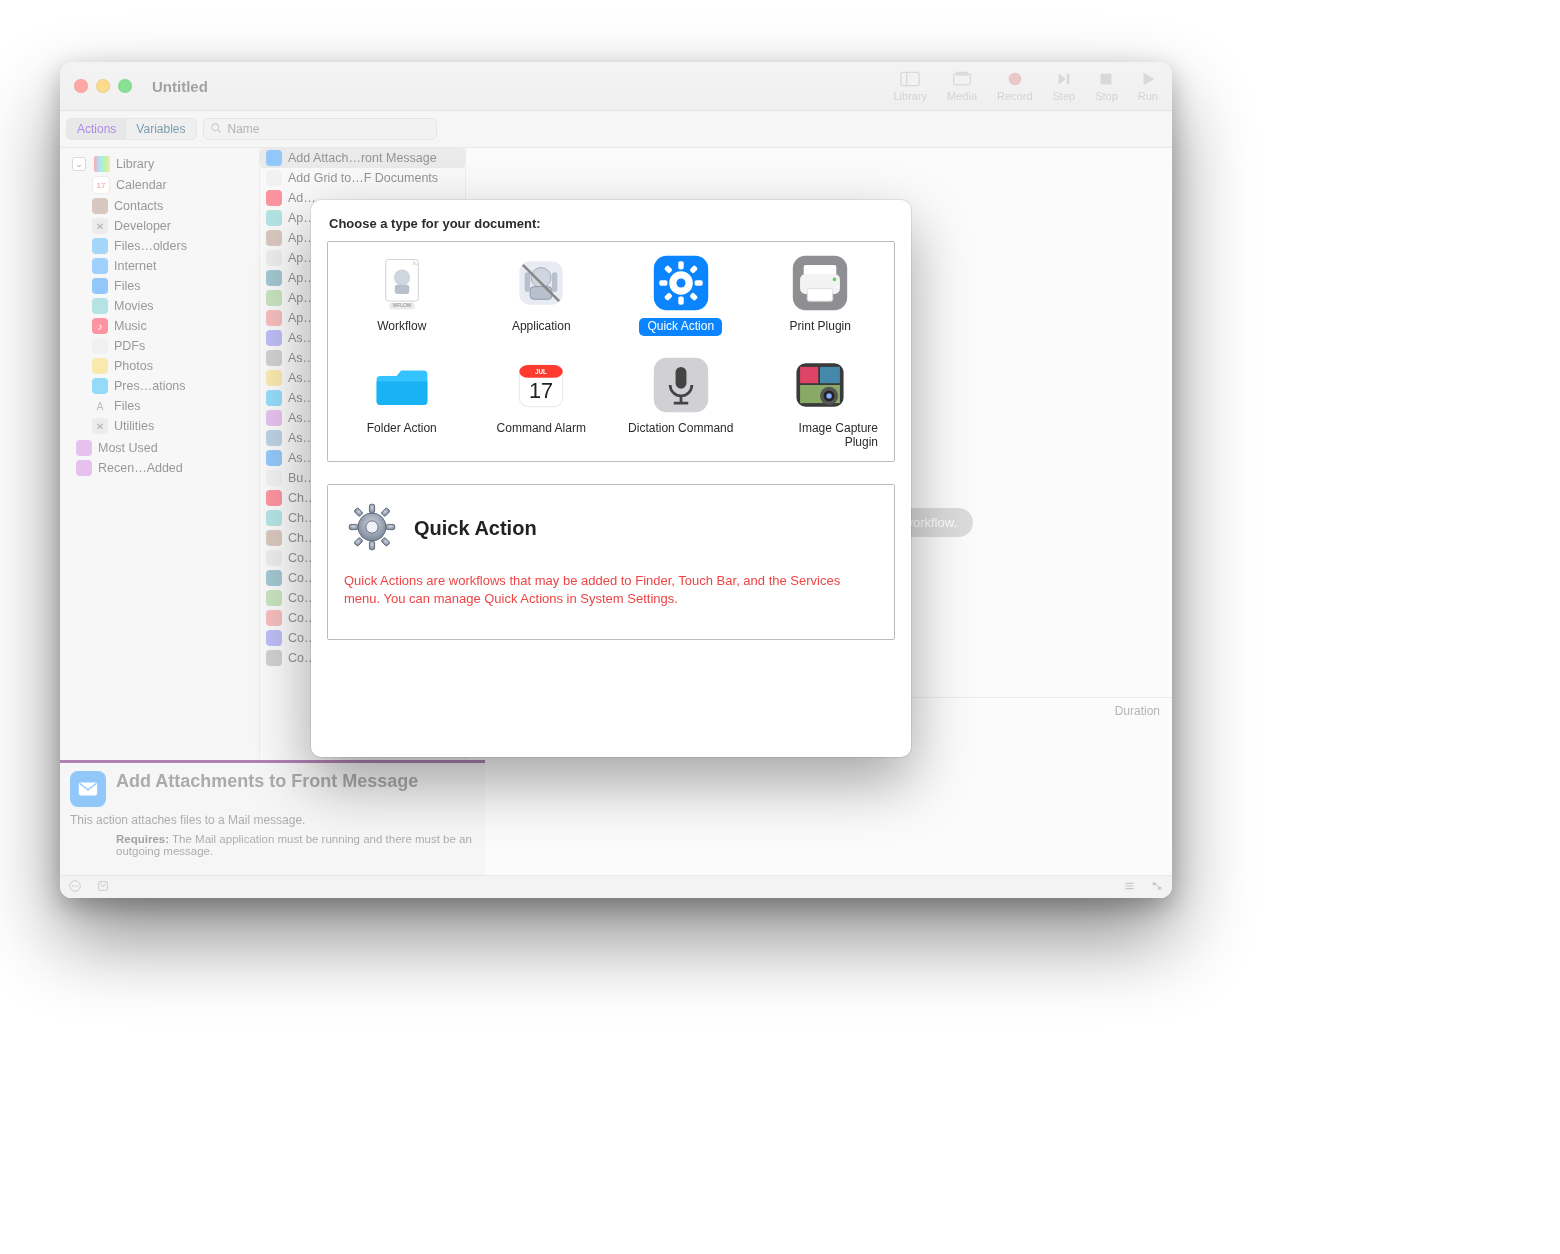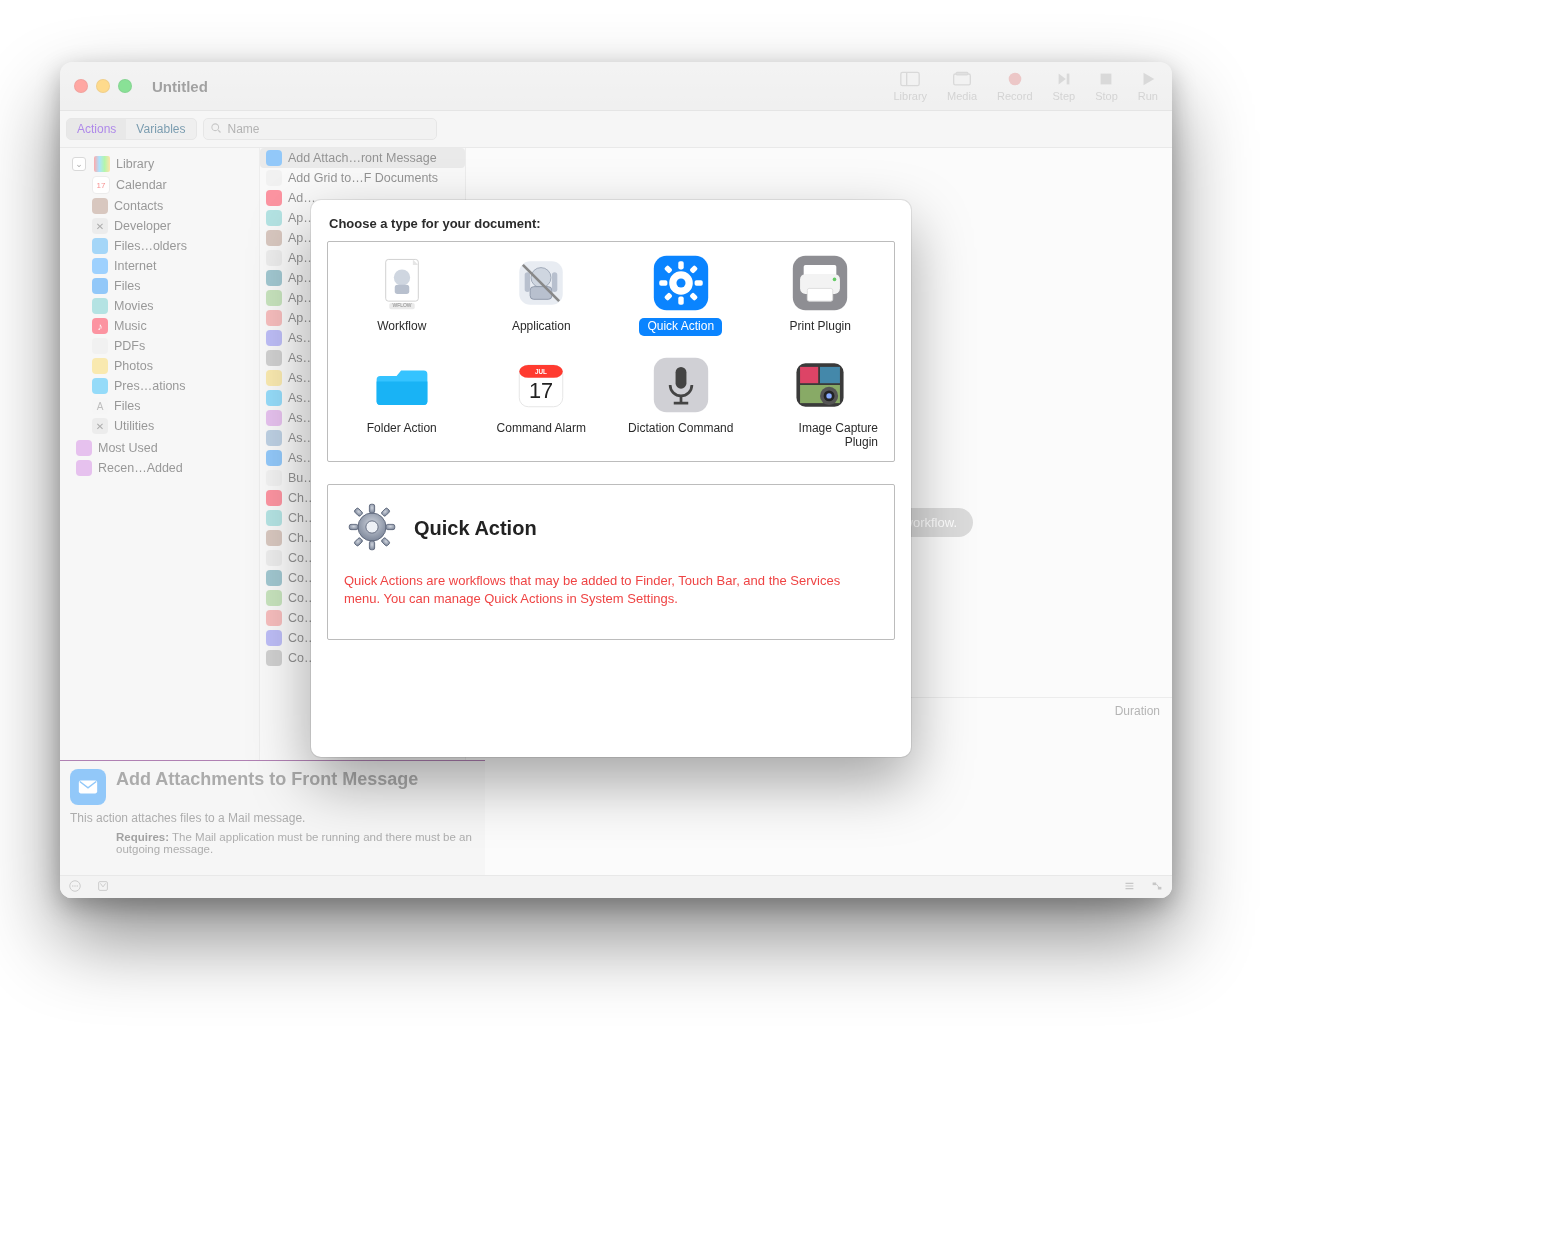--- a/index.html
+++ b/index.html
@@ -70,21 +70,21 @@
   .action-item{display:flex;align-items:center;gap:6px;padding:2px 6px;font-size:12.5px;color:#3a3a3a;white-space:nowrap;}
   .action-item.sel{background:#d9d9d9;border-radius:4px;}
   .ai-icon{width:16px;height:16px;border-radius:4px;background:#8ac;flex-shrink:0;}
   
   .canvas{flex:1;background:#f8f8f8;position:relative;}
   .canvas-hint{position:absolute;left:50%;top:360px;transform:translateX(-50%);background:#bdbdbd;color:#fff;font-size:13px;padding:7px 16px;border-radius:16px;white-space:nowrap;}
   .canvas-footer{position:absolute;left:0;right:0;bottom:0;height:200px;border-top:1px solid #ddd;display:flex;flex-direction:column;}
   .log-hdr{display:flex;padding:6px 12px;font-size:12px;color:#777;}
   .log-hdr span:first-child{flex:1;}
   
-  .detail{position:absolute;left:0;bottom:0;width:425px;height:138px;background:#eee;border-top:1px solid #701a75;padding:8px 10px;box-sizing:border-box;}
+  .detail{position:absolute;left:0;bottom:0;width:425px;height:138px;background:#eee;border-top:3px solid #701a75;padding:8px 10px;box-sizing:border-box;}
   .detail-head{display:flex;align-items:flex-start;gap:10px;}
   .detail-icon{width:36px;height:36px;border-radius:8px;background:#3a9cf5;display:flex;align-items:center;justify-content:center;flex-shrink:0;}
   .detail-icon svg{width:22px;height:22px;}
   .detail-title{font-size:18px;font-weight:700;color:#676767;line-height:1.15;}
   .detail-sub{font-size:12px;color:#6a6a6a;margin-top:6px;}
   .detail-kv{font-size:11.5px;color:#6a6a6a;margin-top:6px;padding-left:46px;}
   .detail-kv b{color:#555;}
   .statusbar{position:absolute;left:0;right:0;bottom:0;height:22px;border-top:1px solid #d5d5d5;background:#e9e9e9;display:flex;align-items:center;gap:14px;padding:0 8px;color:#888;}
   .statusbar .spacer{flex:1;}
   .statusbar svg{width:14px;height:14px;}

